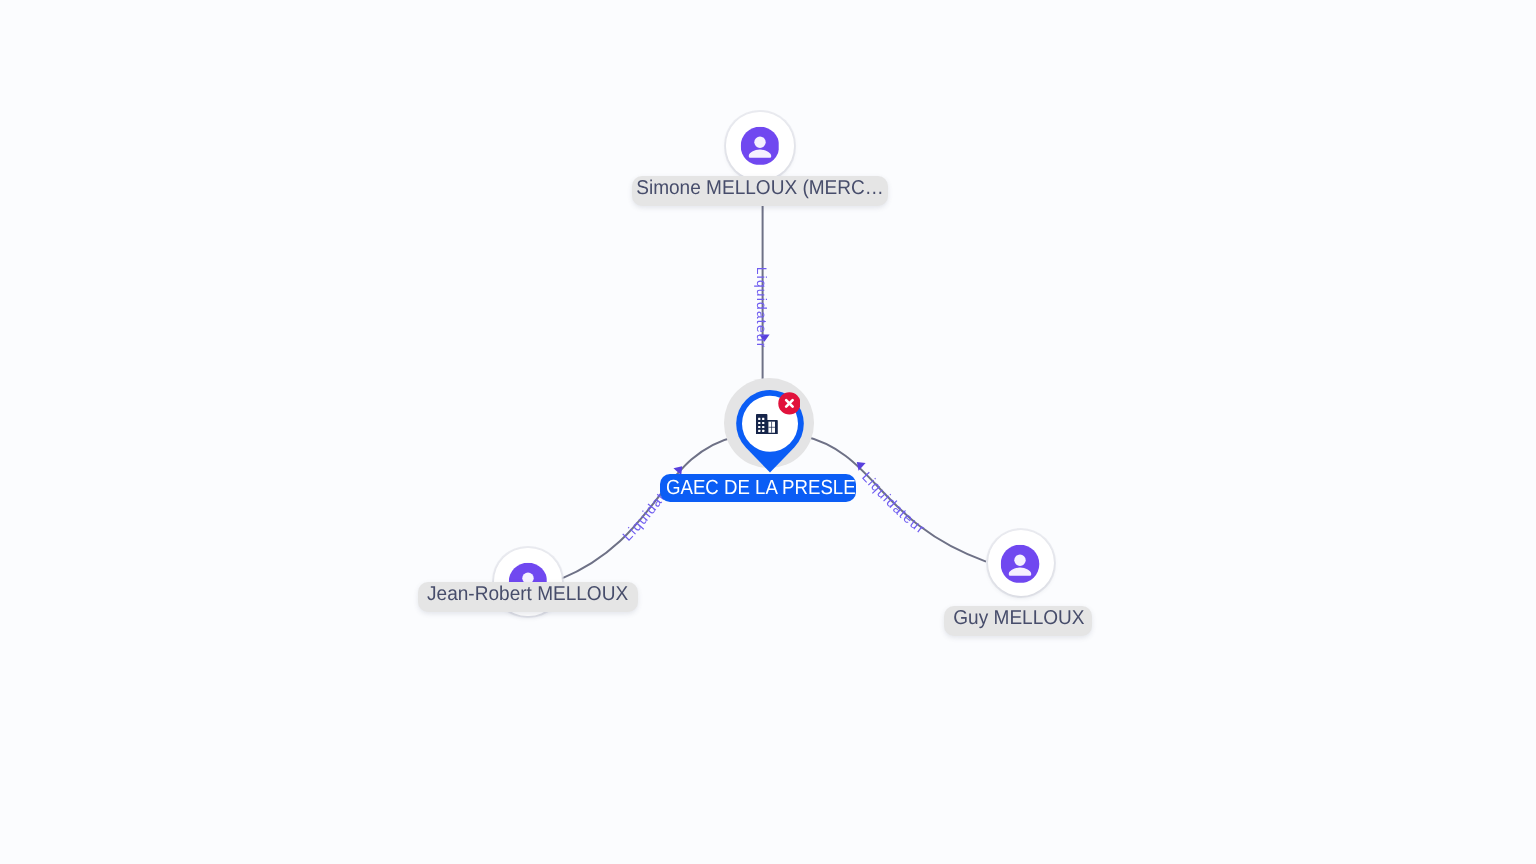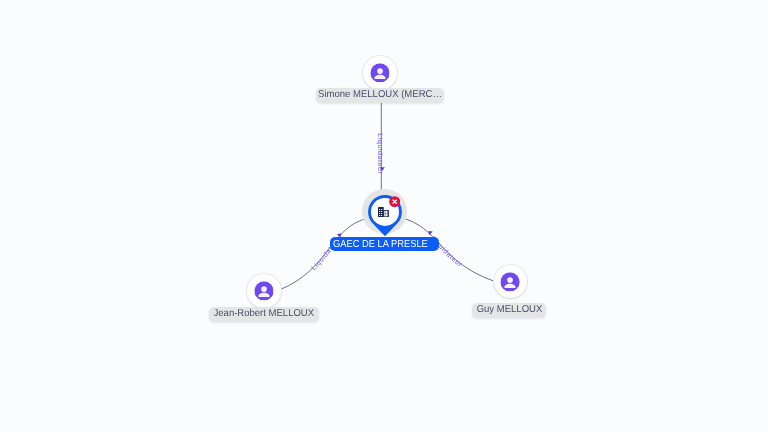--- a/index.html
+++ b/index.html
@@ -70,21 +70,21 @@
 </div>
 
 <div class="node">
   <div class="pcircle" style="left:247.3px;top:274.3px;width:33.4px;height:33.4px">
     <svg class="pav" width="19.3" height="19.3" viewBox="0 0 24 24">
       <circle cx="12" cy="12" r="12" fill="#7048f0"></circle>
       <circle cx="12" cy="9.64" r="3.55" fill="#f5f1ff"></circle>
       <path d="M12 14.24 C8.55 14.24 5.04 16.23 5.04 18.1 L5.04 18.55 a0.8 0.8 0 0 0 0.8 0.8 h12.32 a0.8 0.8 0 0 0 0.8 -0.8 L18.96 18.1 C18.96 16.23 15.45 14.24 12 14.24 Z" fill="#f5f1ff"></path>
     </svg>
   </div>
-  <div class="nlabel" style="left:209.3px;top:307px;width:109.4px;height:14.7px">
+  <div class="nlabel" style="left:209.3px;top:291px;width:109.4px;height:14.7px">
       <span>Jean-Robert MELLOUX</span>
     </div>
 </div>
 
 <div class="node">
   <div class="pcircle" style="left:493.6px;top:264.9px;width:33.4px;height:33.4px">
     <svg class="pav" width="19.3" height="19.3" viewBox="0 0 24 24">
       <circle cx="12" cy="12" r="12" fill="#7048f0"></circle>
       <circle cx="12" cy="9.64" r="3.55" fill="#f5f1ff"></circle>
       <path d="M12 14.24 C8.55 14.24 5.04 16.23 5.04 18.1 L5.04 18.55 a0.8 0.8 0 0 0 0.8 0.8 h12.32 a0.8 0.8 0 0 0 0.8 -0.8 L18.96 18.1 C18.96 16.23 15.45 14.24 12 14.24 Z" fill="#f5f1ff"></path>
@@ -117,16 +117,16 @@
     <path d="M60.9 37 h32.4 v54.3 h-32.4 z" fill="#ffffff"></path>
     <g fill="#16254a">
       <rect x="75.4" y="37" width="3.4" height="54.3"></rect>
       <rect x="60.9" y="62.5" width="32.4" height="3.4"></rect>
     </g>
   </svg>
   <svg style="position:absolute;left:388.8px;top:196.3px;width:11.4px;height:11.4px" viewBox="0 0 24 24">
     <circle cx="12" cy="12" r="11.7" fill="#e1123c"></circle>
     <path d="M8.6 8.6 L15.4 15.4 M15.4 8.6 L8.6 15.4" stroke="#ffffff" stroke-width="2.8" stroke-linecap="round"></path>
   </svg>
-  <div class="clabel" style="left:329.8px;top:236.8px;width:109px;height:13.8px">
+  <div class="clabel" style="left:329.8px;top:236.8px;width:98px;height:13.8px">
       <span>GAEC DE LA PRESLE</span>
     </div>
 </div>
 
 </body></html>

